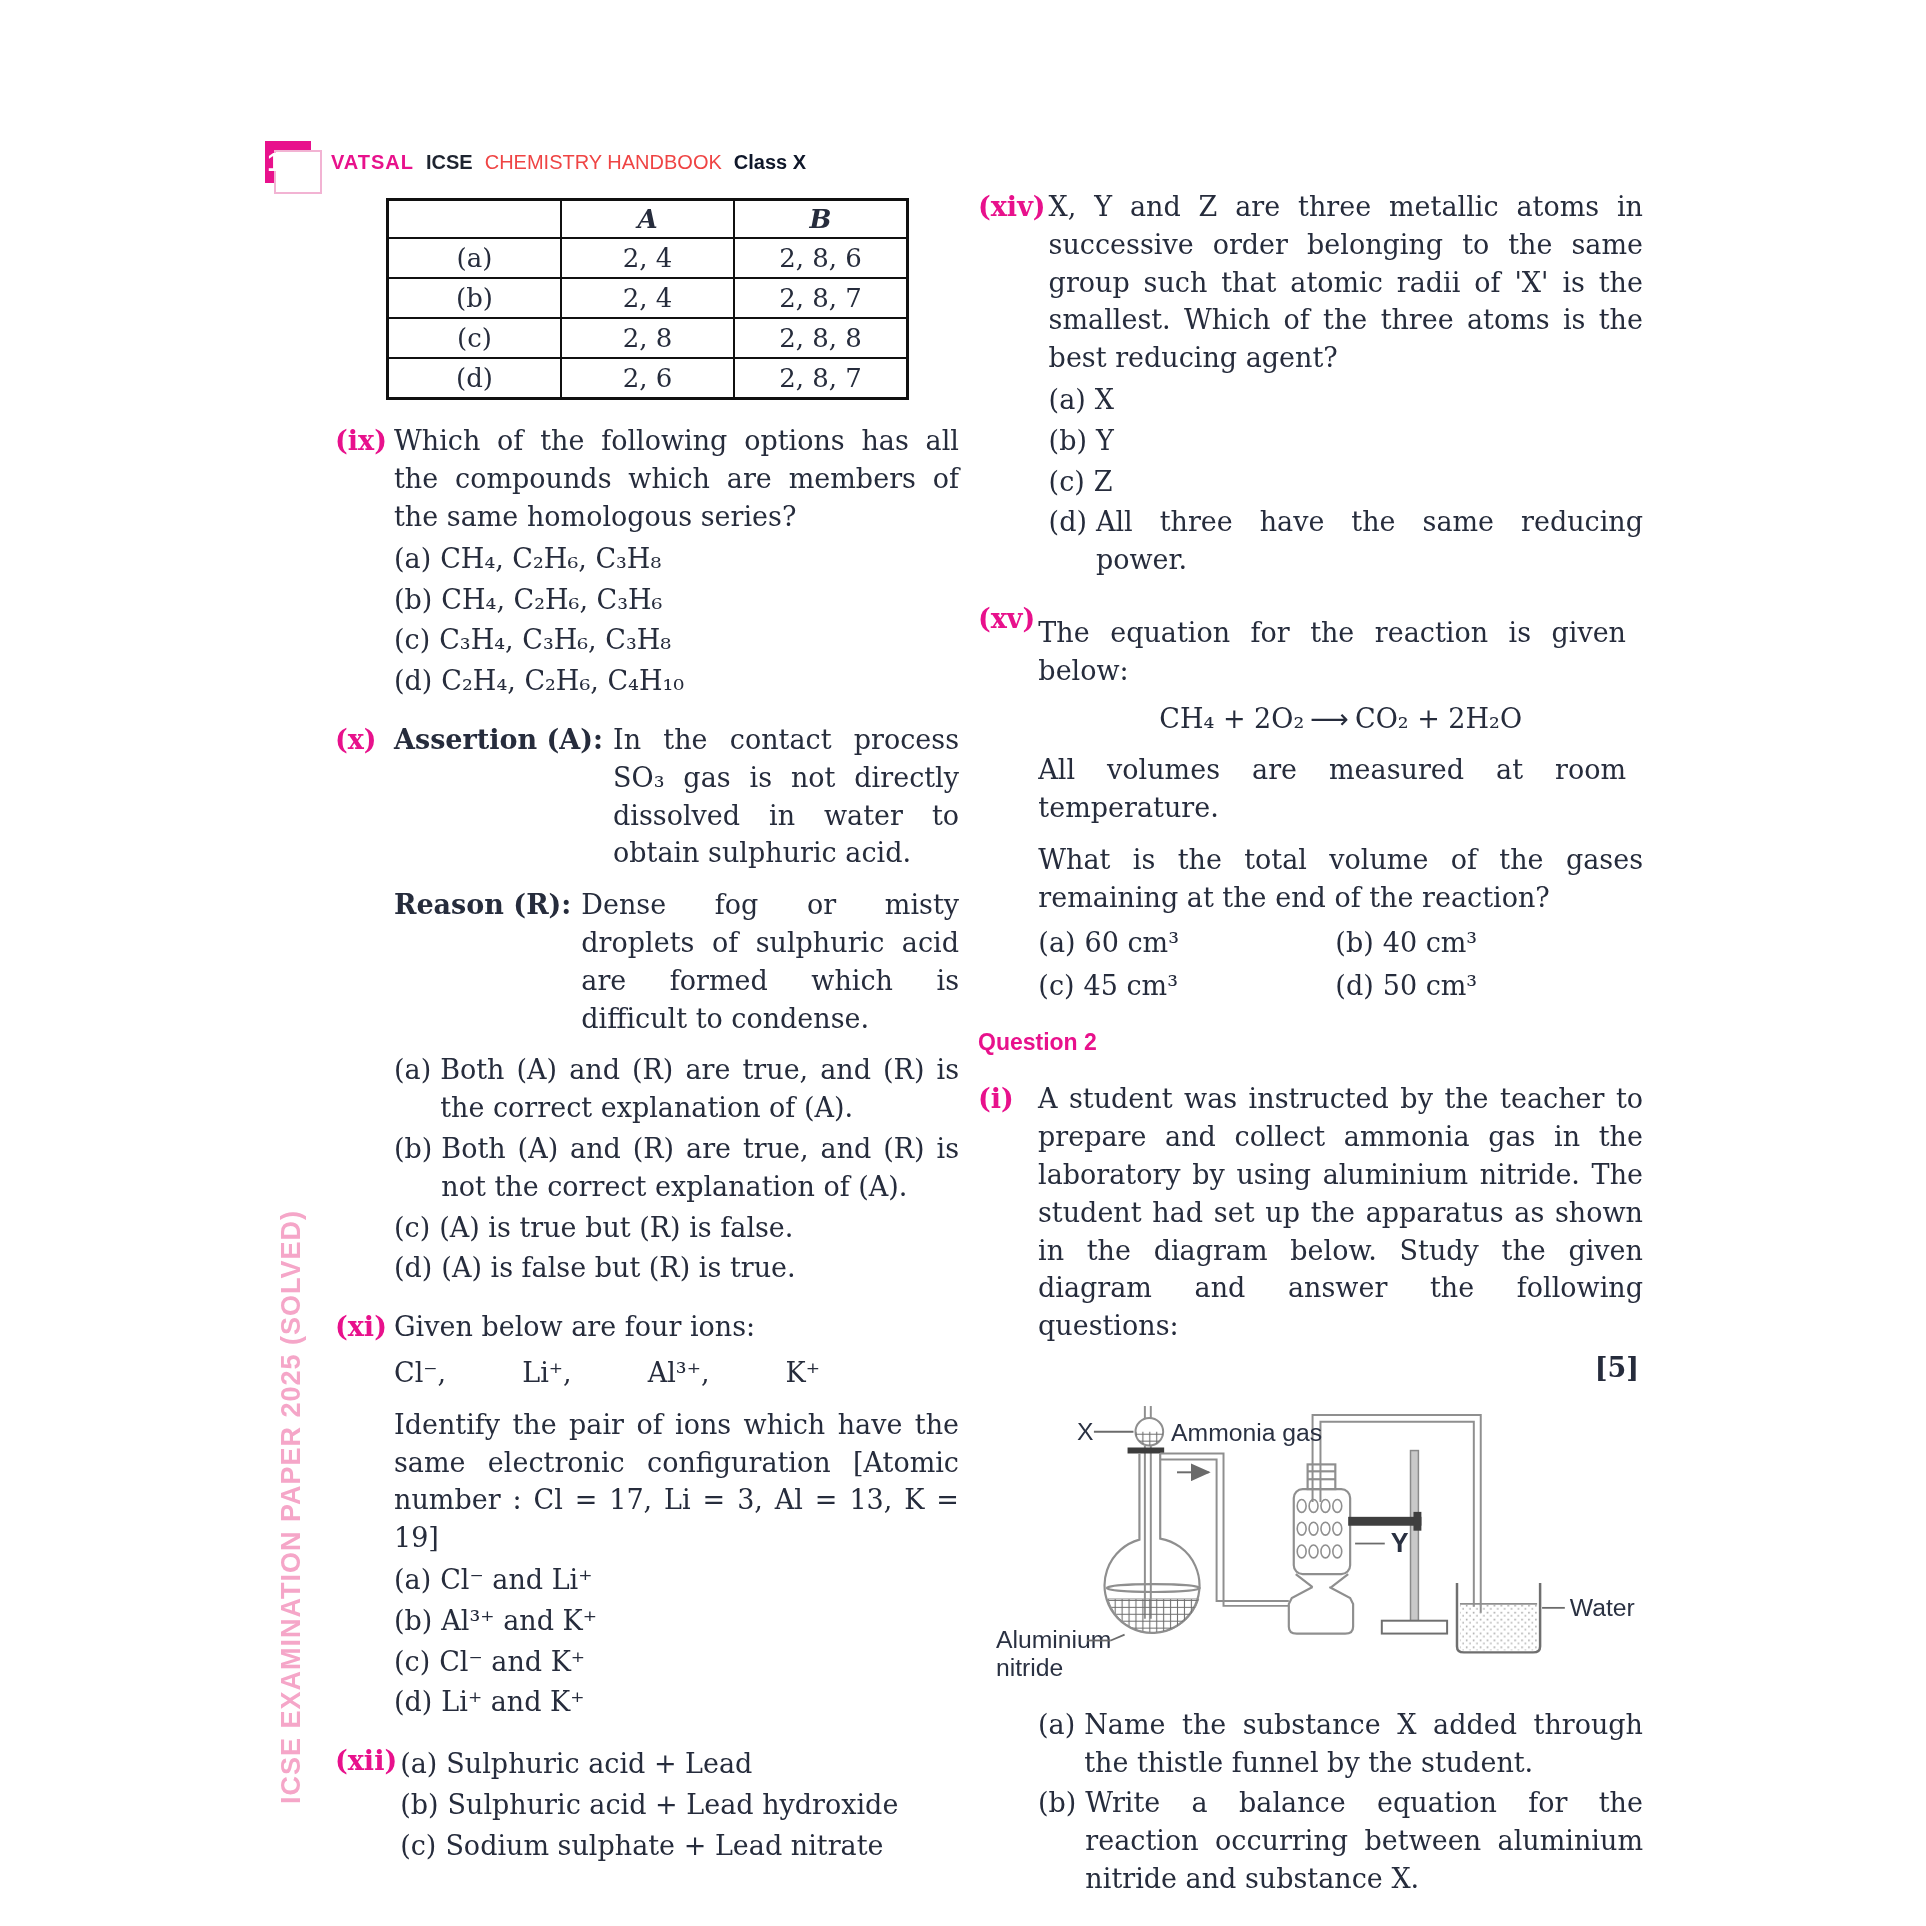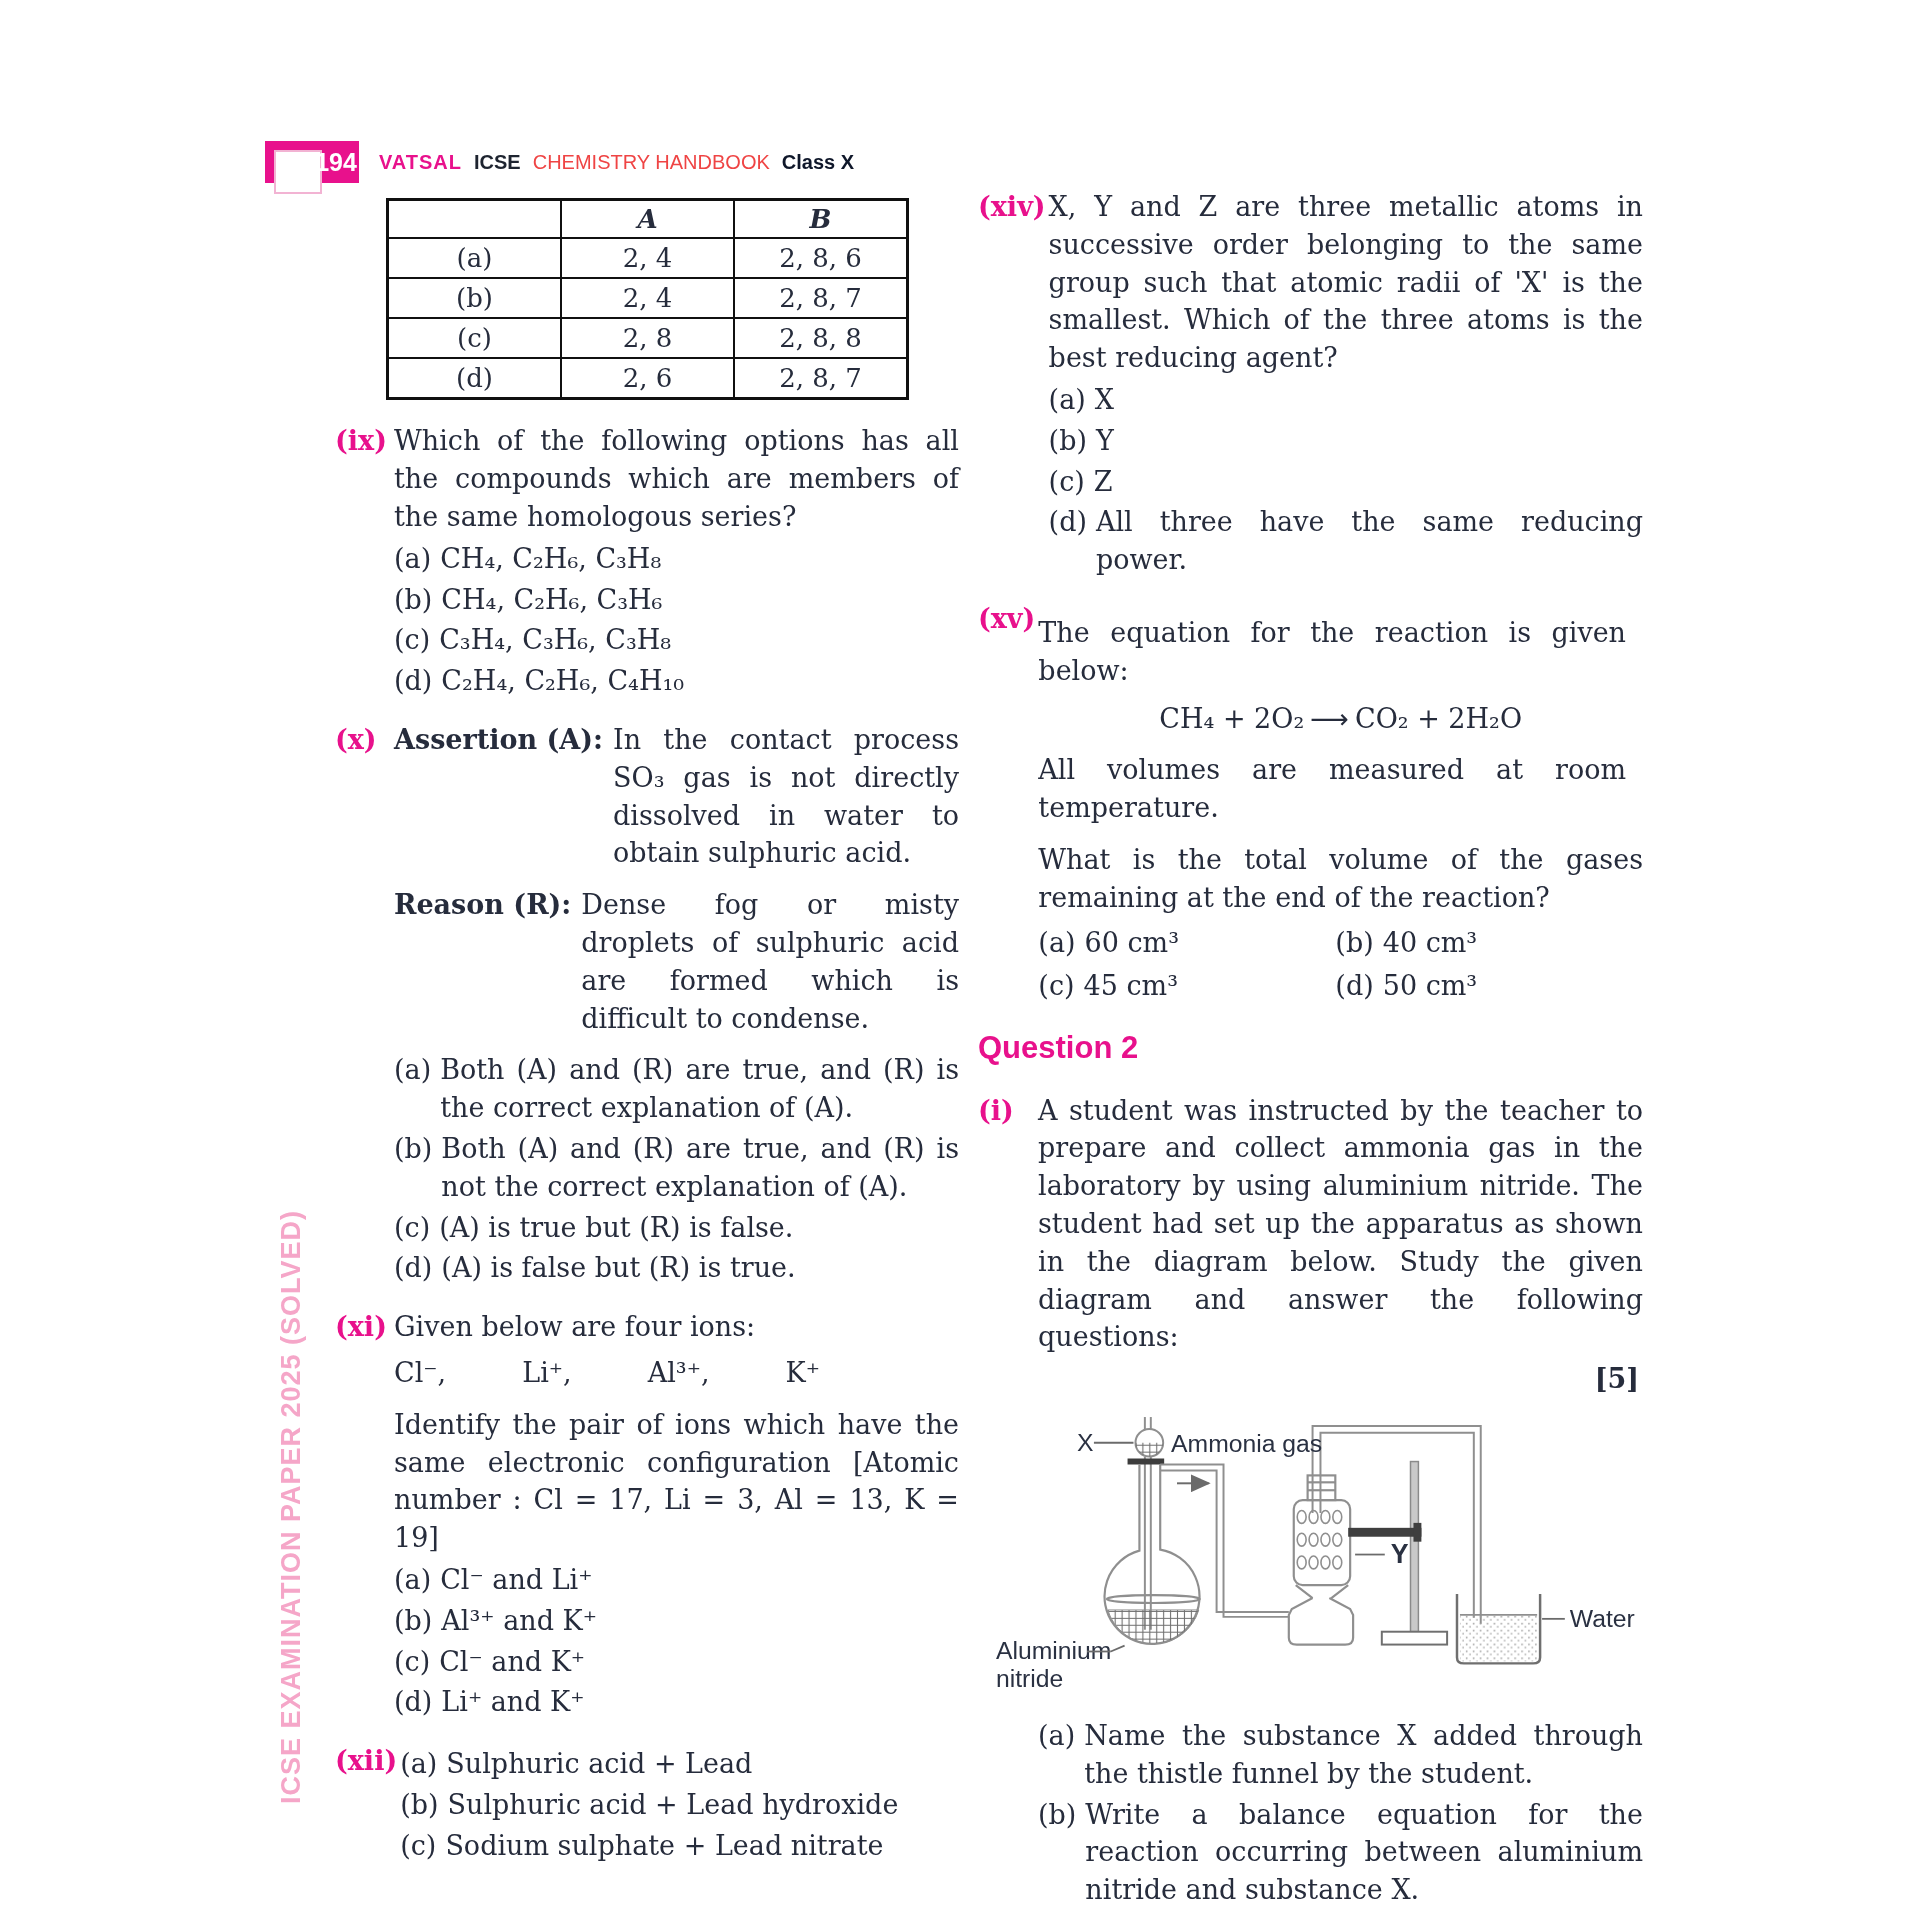--- a/index.html
+++ b/index.html
@@ -15,21 +15,21 @@
   
   .sidebar{position:absolute;left:273px;top:1279px;height:525px;
            writing-mode:vertical-rl;transform:rotate(180deg);
            color:var(--pink);font-family:"Liberation Sans",sans-serif;
            font-weight:bold;font-size:27px;letter-spacing:1px;white-space:nowrap;}
   
   .header{position:absolute;left:265px;top:141px;display:flex;align-items:center;gap:20px;
           font-family:"Liberation Sans",sans-serif;}
   .badge{position:relative;width:46px;height:42px;background:var(--magenta);color:#fff;
          display:flex;align-items:center;justify-content:center;
-         font-weight:bold;font-size:25px;z-index:1;padding-left:48px;}
+         font-weight:bold;font-size:25px;z-index:1;}
   .badge::after{content:"";position:absolute;left:9px;top:9px;width:44px;height:40px;
                 border:2px solid #f2b3d3;background:#fff;z-index:-1;}
   .htitle{display:flex;align-items:baseline;gap:12px;font-size:20px;}
   .brand{color:var(--magenta);font-weight:bold;letter-spacing:1px;}
   .tstrong{font-weight:bold;color:#1e2430;}
   .trest{color:#ef4444;}
   .hclass{font-weight:bold;color:#0f172a;text-align:right;}
   
   .col{position:absolute;}
   .col-left{left:335px;top:195px;width:624px;}
@@ -51,21 +51,21 @@
   .ot{flex:1;text-align:justify;}
   .ar{display:flex;margin:0 0 14px 0;}
   .arl{flex:none;font-weight:bold;margin-right:10px;white-space:nowrap;}
   .art{flex:1;text-align:justify;}
   .ions{display:flex;justify-content:space-between;width:426px;margin:8px 0 14px 0;}
   .eq{text-align:center;margin:10px 0 14px 0;}
   .arrow{font-family:"DejaVu Sans",sans-serif;padding:0 6px;}
   .opt2{display:grid;grid-template-columns:297px 1fr;margin-top:4px;}
   .marksline{text-align:right;font-weight:bold;margin:2px 4px 6px 0;}
   .qtitle{font-family:"Liberation Sans",sans-serif;font-weight:bold;
-          color:var(--magenta);font-size:31px;margin:6px 0 22px 0;}
+          color:var(--magenta);font-size:23px;margin:6px 0 22px 0;}
   .spacer-note{margin:0 17px 6px 0;text-align:justify;}
   
   .diagram{margin:16px 0 14px -44px;}
   .diagram svg{display:block;}
   .dlabel{font-family:"Liberation Sans",sans-serif;fill:#2a3142;font-size:25px;}
   .dlabel-b{font-family:"Liberation Sans",sans-serif;fill:#2a3142;font-size:27px;font-weight:bold;}
 </style>
 </head>
 <body>
 

